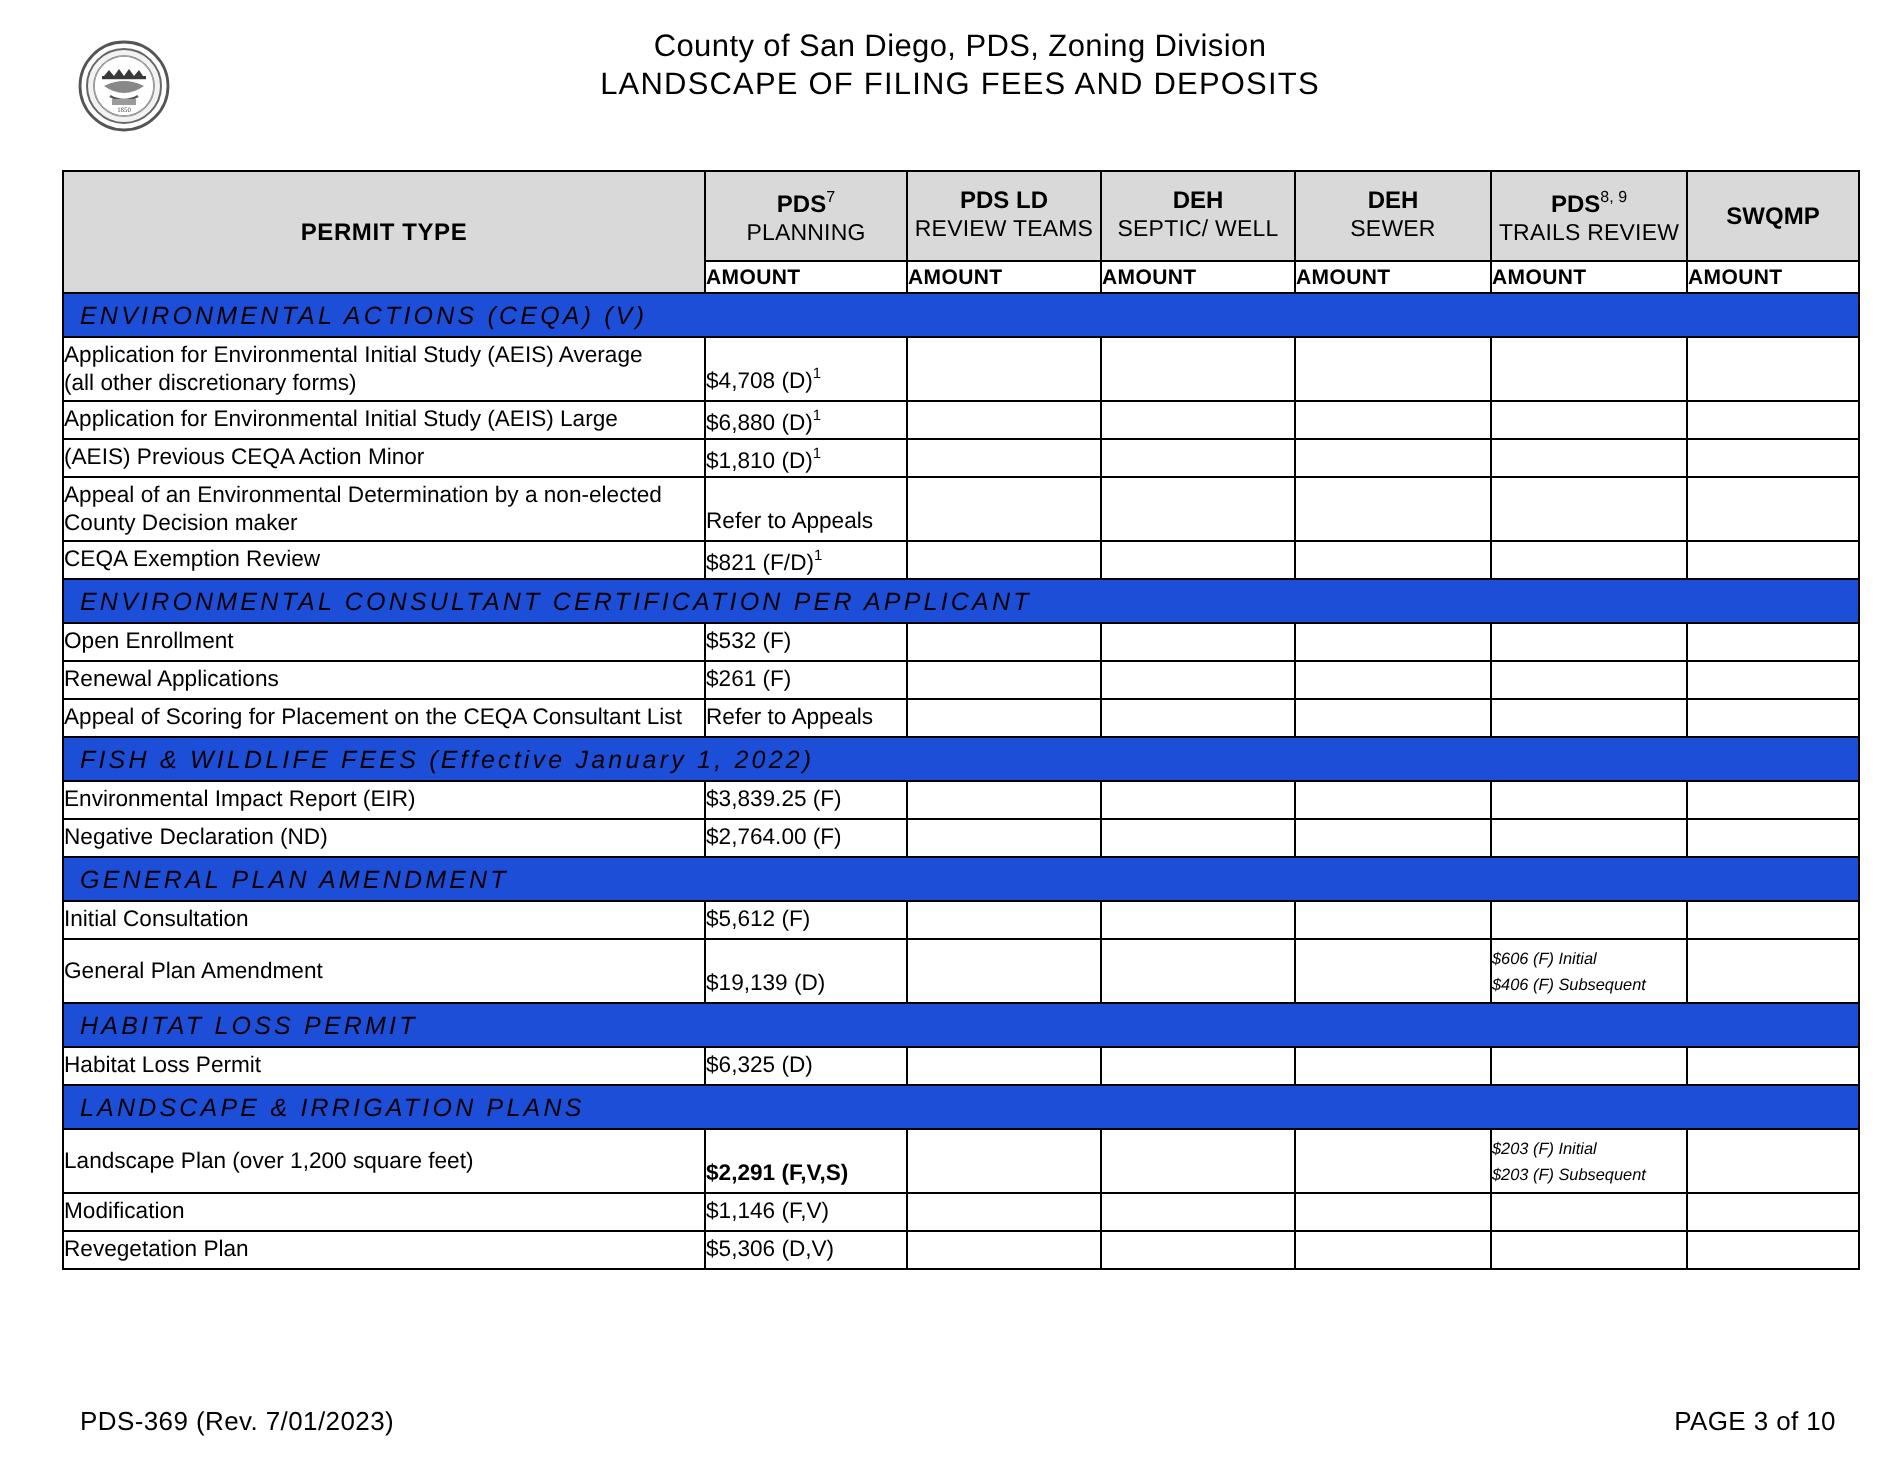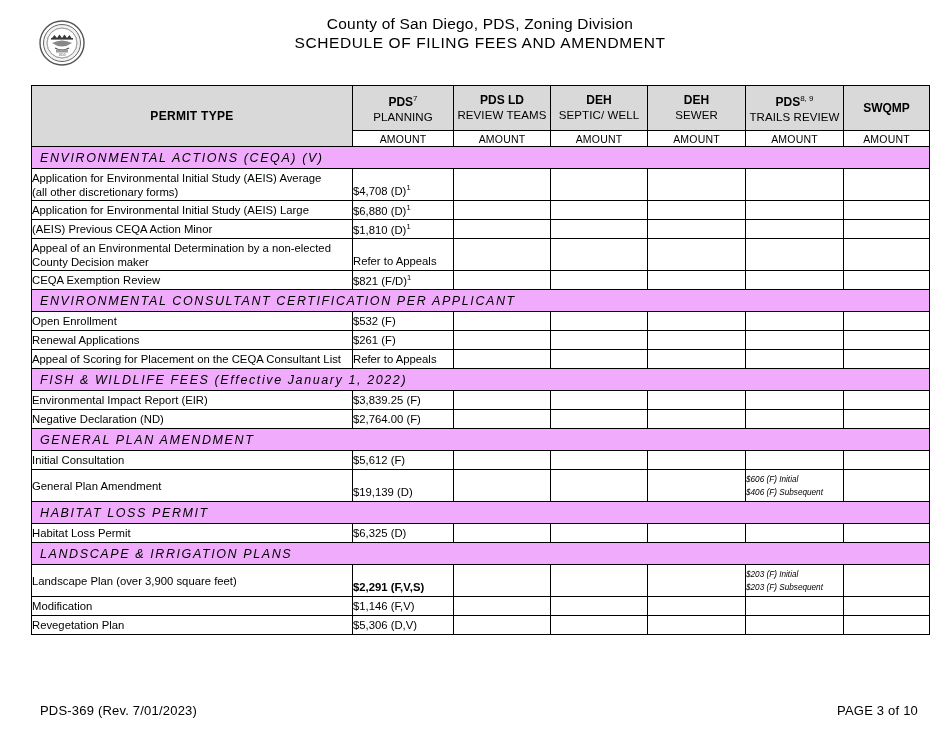--- a/index.html
+++ b/index.html
@@ -109,30 +109,30 @@
   }
   .hdr-sub {
     font-weight: normal;
     font-size: 11.5px;
     line-height: 15px;
     display: block;
     letter-spacing: 0.1px;
   }
   .hdr-amount {
     background: #ffffff;
-    text-align: center;
-    font-weight: normal;
+    text-align: left;
+    font-weight: bold;
     font-size: 10.5px;
     height: 15px;
     letter-spacing: 0.2px;
   }
 
   
   .section-row td {
-    background: #f0abfc;
+    background: #1d4ed8;
     height: 21px;
   }
   .section-label {
     font-style: italic;
     font-size: 12.5px;
     font-weight: normal;
     letter-spacing: 1.6px;
     padding-left: 8px;
     white-space: nowrap;
   }
@@ -192,21 +192,21 @@
       <rect x="13" y="19" width="22" height="1.6" fill="#3a3a3a"></rect>
       <path d="M14 24 q10 -5 20 0 q-10 7 -20 0 z" fill="#888888"></path>
       <path d="M17 29 q7 4 14 0" stroke="#555555" stroke-width="1.2" fill="none"></path>
       <rect x="18" y="30.5" width="12" height="3" fill="#9a9a9a"></rect>
       <text x="24" y="37" font-size="3.4" text-anchor="middle" fill="#444444" font-family="Liberation Serif, serif">1850</text>
       <path d="M24 9 a15 15 0 0 1 0 30 a15 15 0 0 1 0 -30" fill="none" stroke="#aaaaaa" stroke-width="0.5"></path>
     </svg>
   </div>
   <div class="title-block">
     <div class="title-line1">County of San Diego, PDS, Zoning Division</div>
-    <div class="title-line2">SCHEDULE OF FILING FEES AND AMENDMENT</div>
+    <div class="title-line2">LANDSCAPE OF FILING FEES AND DEPOSITS</div>
   </div>
 </div>
 
 <table class="fee-table">
   <colgroup>
     <col class="c-type">
       <col class="c-pds">
       <col class="c-pdsld">
       <col class="c-septic">
     <col class="c-sewer">
@@ -449,21 +449,21 @@
         </td>
         <td class="cell-fee cell-blank"><span></span></td>
       </tr>
       <tr class="section-row">
         <td colspan="7">
           <div class="section-label">LANDSCAPE &amp; IRRIGATION PLANS</div>
         </td>
       </tr>
       <tr class="r-double">
         <td class="cell-type">
-          <div>Landscape Plan (over 3,900 square feet)</div>
+          <div>Landscape Plan (over 1,200 square feet)</div>
         </td>
         <td class="cell-fee" style="vertical-align: bottom; padding-bottom: 3px; font-weight: bold;"><span>$2,291 (F,V,S)</span></td>
         <td class="cell-fee cell-blank"><span></span></td>
         <td class="cell-fee cell-blank"><span></span></td>
         <td class="cell-fee cell-blank"><span></span></td>
         <td class="cell-small">
           <div>$203 (F) Initial</div>
           <div>$203 (F) Subsequent</div>
         </td>
         <td class="cell-fee cell-blank"><span></span></td>

